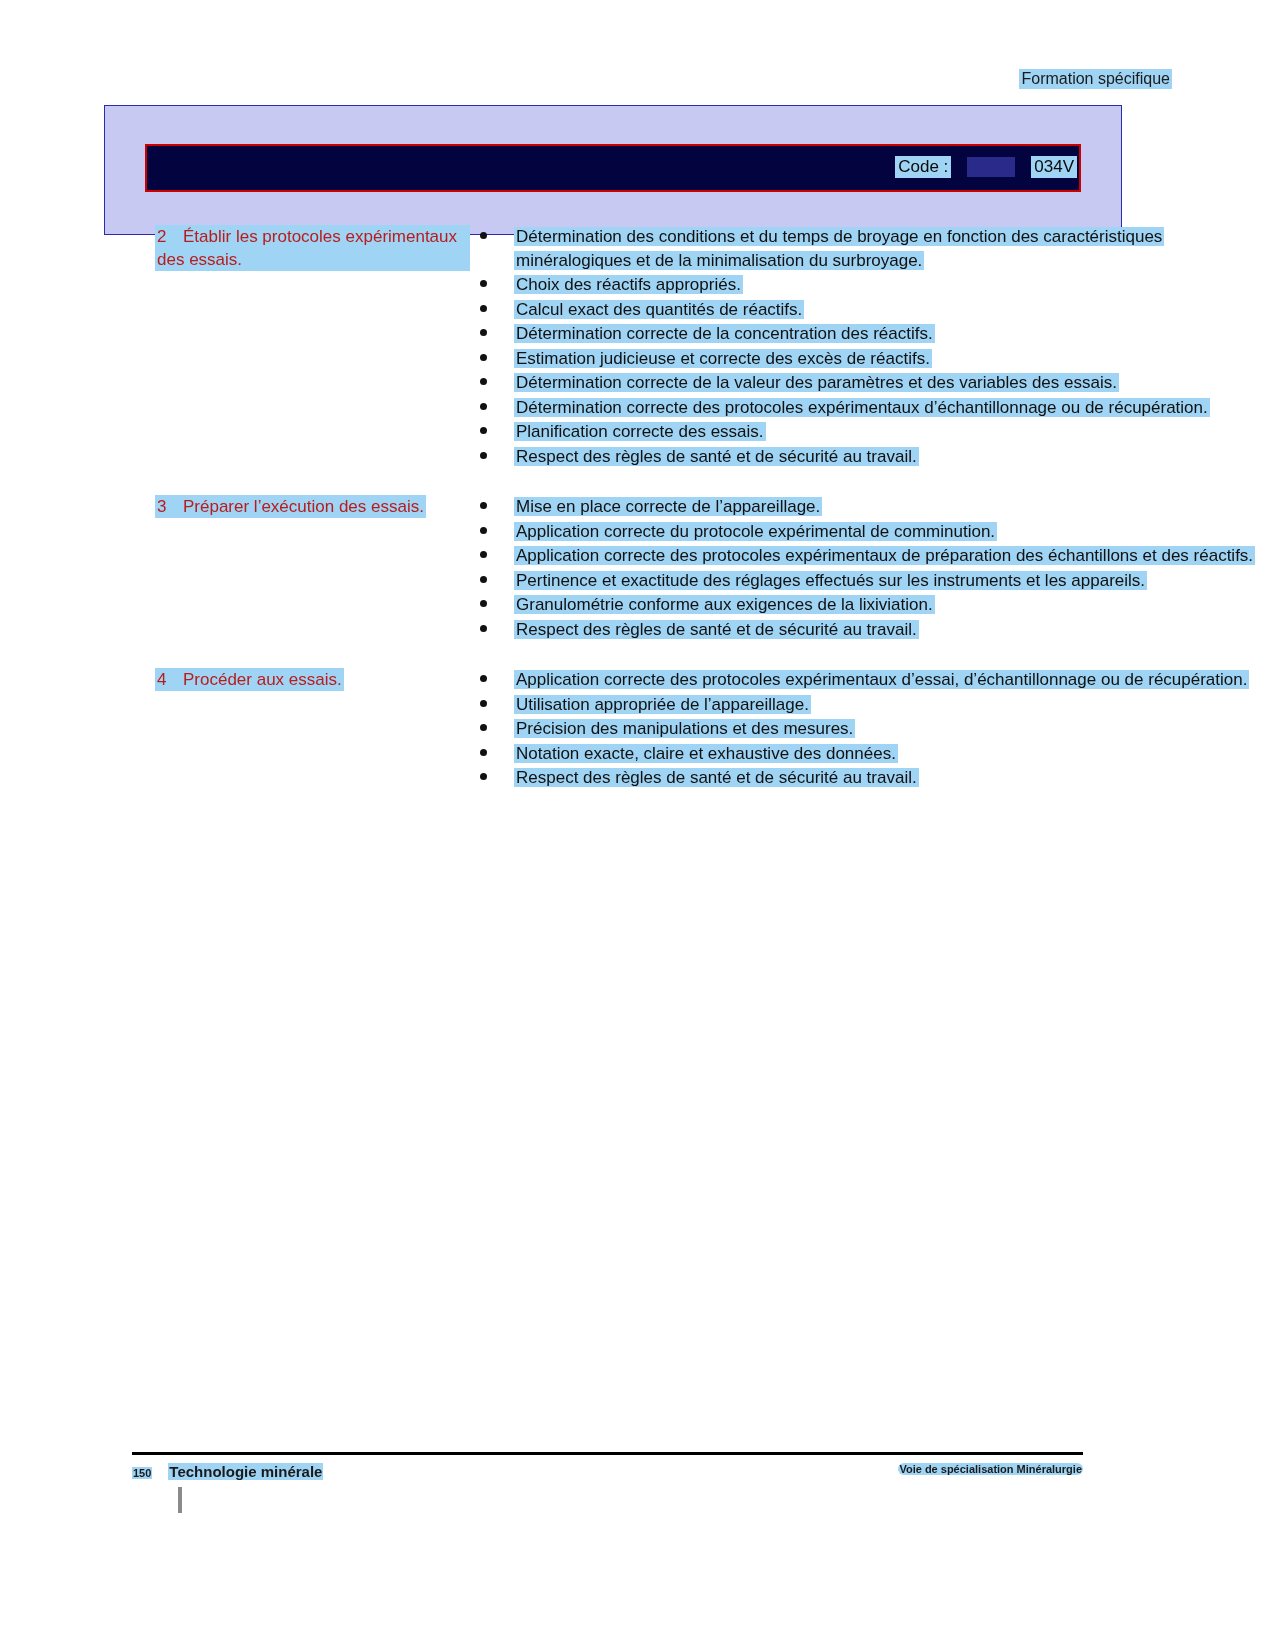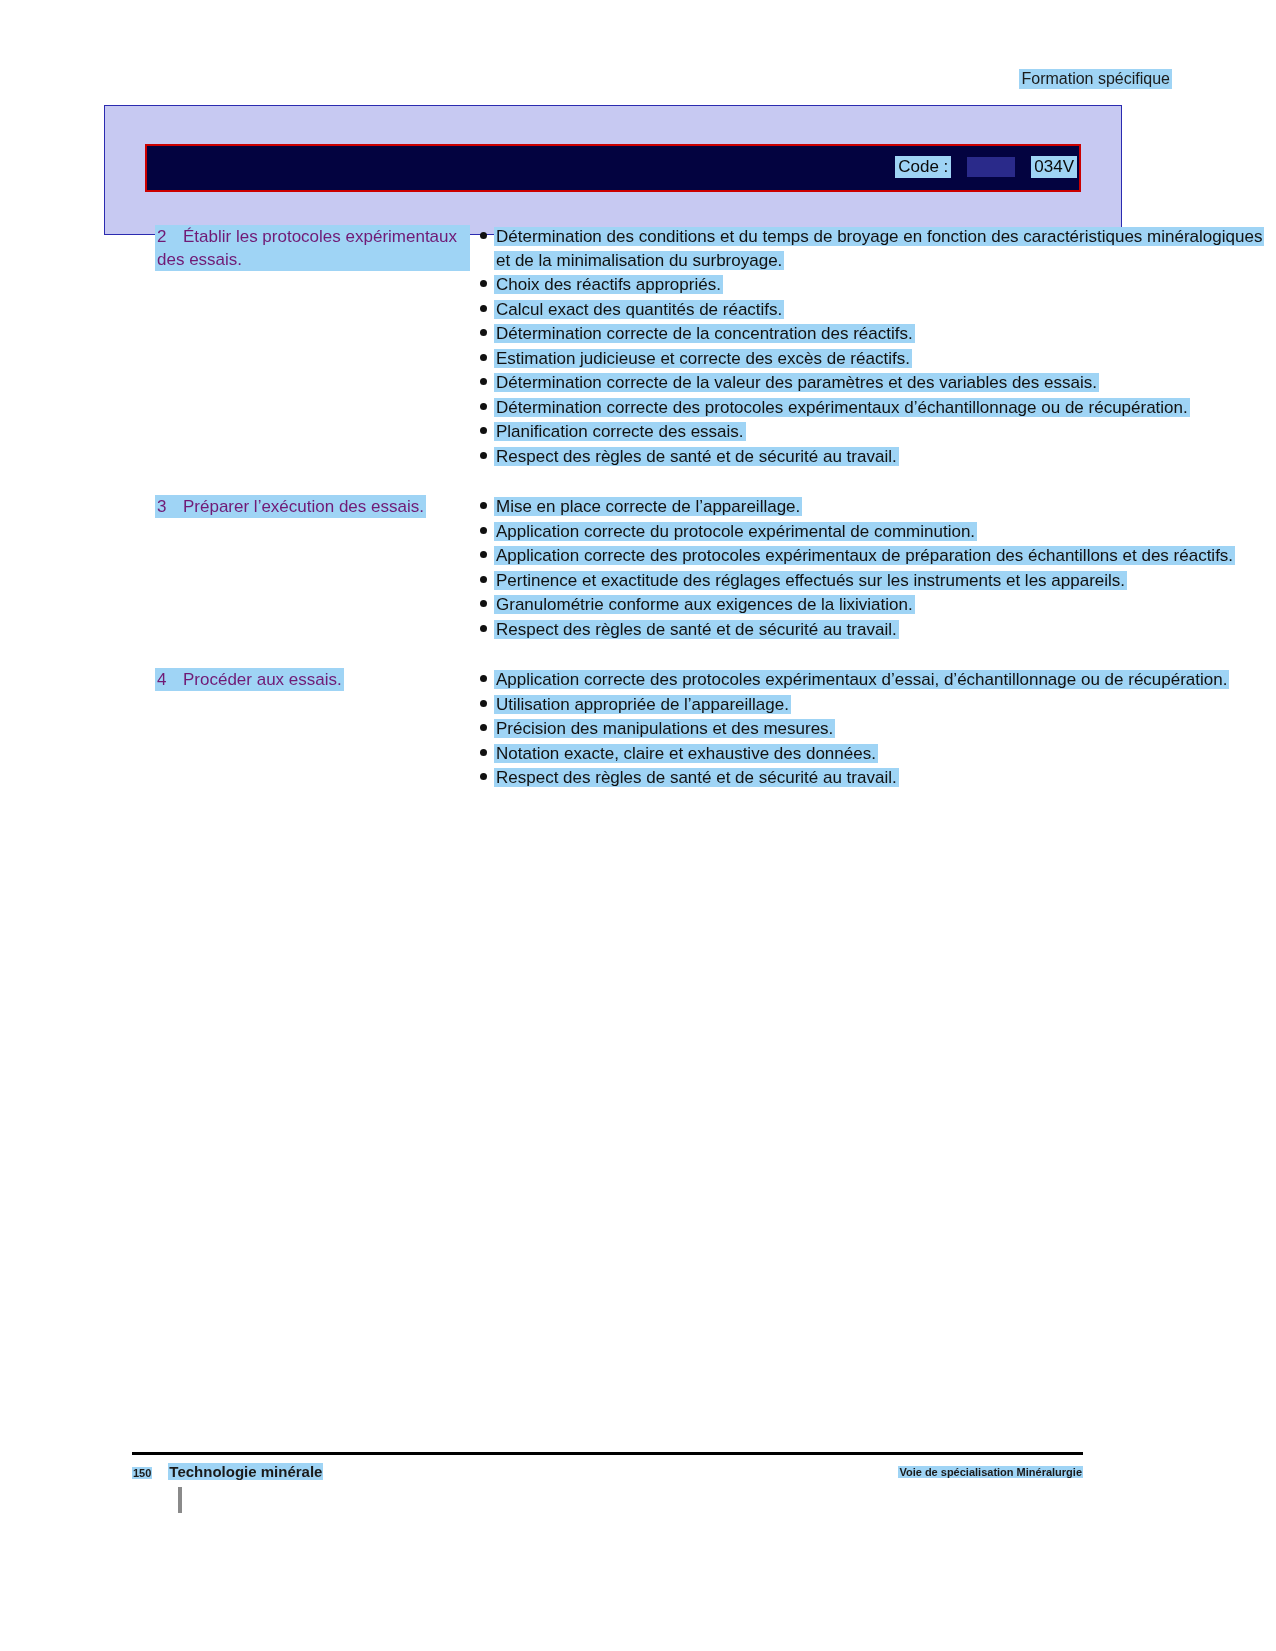--- a/index.html
+++ b/index.html
@@ -105,35 +105,35 @@
   .col-right {
     width: 800px;
     padding-left: 0px;
     box-sizing: border-box;
   }
   .task {
     display: inline-block;
     font-size: 17px;
     line-height: 23px;
     background: #9fd4f5;
-    color: #701a75;
+    color: #b91c1c;
     padding: 0 2px;
   }
   .task .num {
     display: inline-block;
     width: 26px;
   }
   .crit-list {
     list-style: none;
     margin: 0;
     padding: 0;
   }
   .crit-item {
     position: relative;
-    padding-left: 24px;
+    padding-left: 44px;
     margin: 0 0 1px 0;
   }
   .crit-item .bullet {
     position: absolute;
     left: 10px;
     top: 7px;
     width: 7px;
     height: 7px;
     border-radius: 50%;
     background: #111111;
@@ -160,21 +160,21 @@
     height: 3px;
     background: #000000;
   }
   .footer {
     position: absolute;
     left: 132px;
     top: 1463px;
     width: 951px;
     display: flex;
     justify-content: space-between;
-    align-items: center;
+    align-items: flex-start;
     font-size: 11px;
     color: #1a1a1a;
   }
   .footer-left {
     display: flex;
     gap: 16px;
     align-items: baseline;
   }
   .footer-left .pg {
     background: #9fd4f5;
@@ -186,20 +186,21 @@
     background: #9fd4f5;
     padding: 0 1px;
     font-weight: bold;
     font-size: 15px;
   }
   .footer-right {
     background: #9fd4f5;
     padding: 0 1px;
     font-weight: bold;
     font-size: 11px;
+    border-radius: 6px;
   }
   .caret {
     position: absolute;
     left: 178px;
     top: 1487px;
     width: 4px;
     height: 26px;
     background: #8a8a8a;
   }
 </style>

